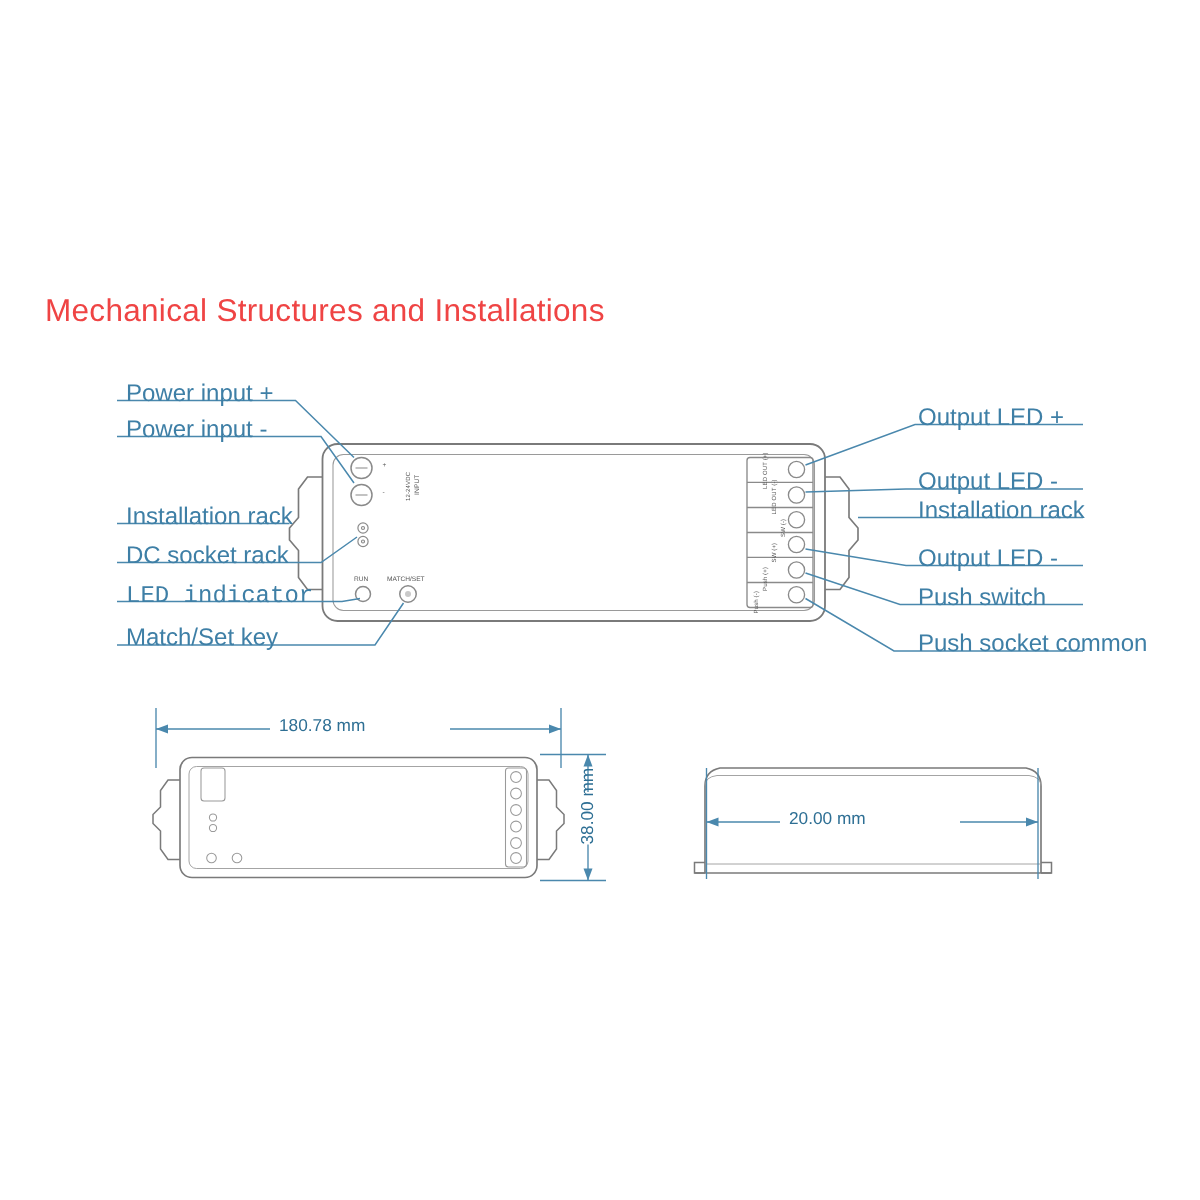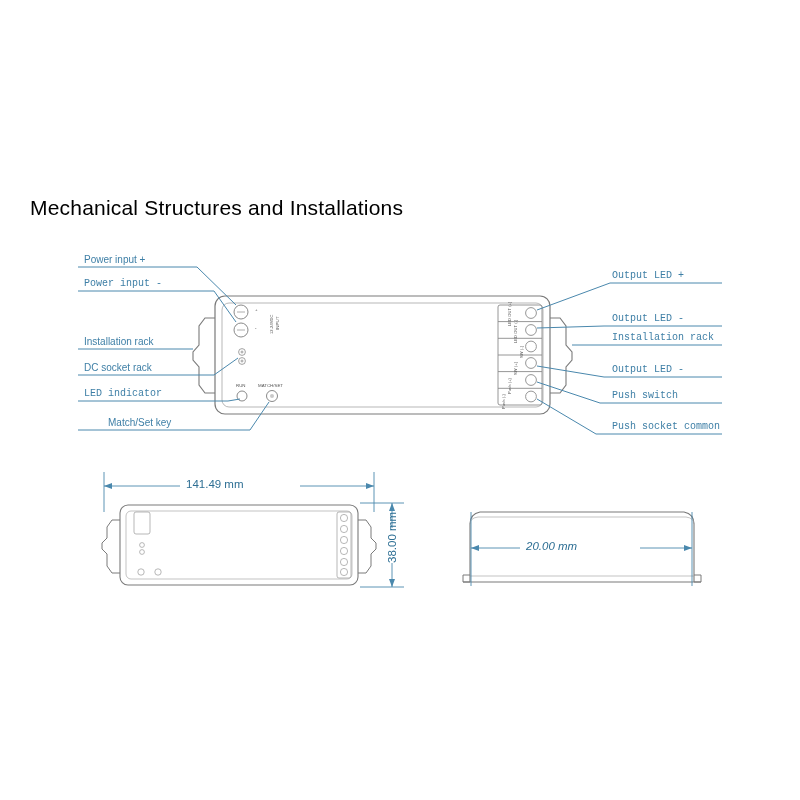--- a/index.html
+++ b/index.html
@@ -13,41 +13,41 @@
     position: relative;
     font-family: "Liberation Sans", sans-serif;
     overflow: hidden;
   }
 
   .title {
     position: absolute;
     left: 30px;
     top: 196px;
     font-size: 21px;
-    color: #000000;
+    color: #ef4444;
     letter-spacing: 0.2px;
     white-space: nowrap;
   }
 
   .diagram {
     position: absolute;
     left: 0;
     top: 0;
     width: 800px;
     height: 800px;
   }
 
   .label {
     position: absolute;
-    font-size: 10px;
+    font-size: 16px;
     color: #3e7fa6;
     white-space: nowrap;
     line-height: 1;
   }
-  .label.right { text-align: left; font-family: Liberation Mono, monospace; }
+  .label.right { text-align: left; }
 
   .dim-label {
     position: absolute;
     font-size: 11.5px;
     color: #2e6f94;
     white-space: nowrap;
   }
   .dim-label.vertical {
     transform: rotate(-90deg);
     transform-origin: left top;
@@ -206,25 +206,25 @@
     <line x1="471" y1="512" x2="471" y2="586"></line>
     <line x1="692" y1="512" x2="692" y2="586"></line>
     <line x1="471" y1="548" x2="520" y2="548"></line>
     <line x1="640" y1="548" x2="692" y2="548"></line>
     <path d="M471,548 L479,545 L479,551 Z" fill="#4a88ad" stroke="none"></path>
     <path d="M692,548 L684,545 L684,551 Z" fill="#4a88ad" stroke="none"></path>
   </g>
 </svg>
 
 <div class="label" style="left:84px; top:255px;">Power input +</div>
-<div class="label" style="left:84px; top:279px;font-family:Liberation Mono, monospace;">Power input -</div>
+<div class="label" style="left:84px; top:279px;">Power input -</div>
 <div class="label" style="left:84px; top:337px;">Installation rack</div>
 <div class="label" style="left:84px; top:363px;">DC socket rack</div>
 <div class="label" style="left:84px; top:389px;font-family:Liberation Mono, monospace;">LED indicator</div>
-<div class="label" style="left:84px; top:418px;margin-left:24px;">Match/Set key</div>
+<div class="label" style="left:84px; top:418px;">Match/Set key</div>
 
 <div class="label right" style="left:612px; top:271px;">Output LED +</div>
 <div class="label right" style="left:612px; top:314px;">Output LED -</div>
 <div class="label right" style="left:612px; top:333px;">Installation rack</div>
 <div class="label right" style="left:612px; top:365px;">Output LED -</div>
 <div class="label right" style="left:612px; top:391px;">Push switch</div>
 <div class="label right" style="left:612px; top:422px;">Push socket common</div>
 
 <div class="tiny" style="left:255px; top:308px;">+</div>
 <div class="tiny" style="left:255px; top:326px;">-</div>
@@ -233,15 +233,15 @@
 <div class="tiny" style="left:236px; top:384px;">RUN</div>
 <div class="tiny" style="left:258px; top:384px;">MATCH/SET</div>
 
 <div class="tiny rot sm" style="left:508px; top:326px;">LED OUT (+)</div>
 <div class="tiny rot sm" style="left:514px; top:343px;">LED OUT (-)</div>
 <div class="tiny rot sm" style="left:520px; top:358px;">SW (-)</div>
 <div class="tiny rot sm" style="left:514px; top:375px;">SW (+)</div>
 <div class="tiny rot sm" style="left:508px; top:394px;">Push (+)</div>
 <div class="tiny rot sm" style="left:502px; top:409px;">Push (-)</div>
 
-<div class="dim-label" style="left:186px; top:478px;">141.49 mm</div>
+<div class="dim-label" style="left:186px; top:478px;">180.78 mm</div>
 <div class="dim-label vertical" style="left:386px; top:563px;">38.00 mm</div>
-<div class="dim-label" style="left:526px; top:540px;font-style:italic;">20.00 mm</div>
+<div class="dim-label" style="left:526px; top:540px;">20.00 mm</div>
 
 </body></html>

